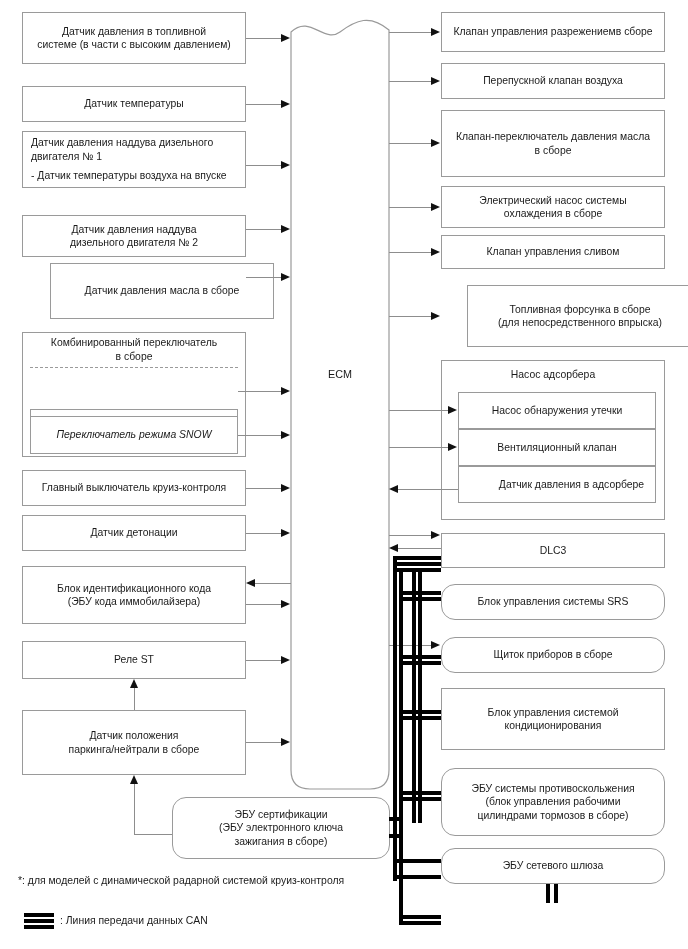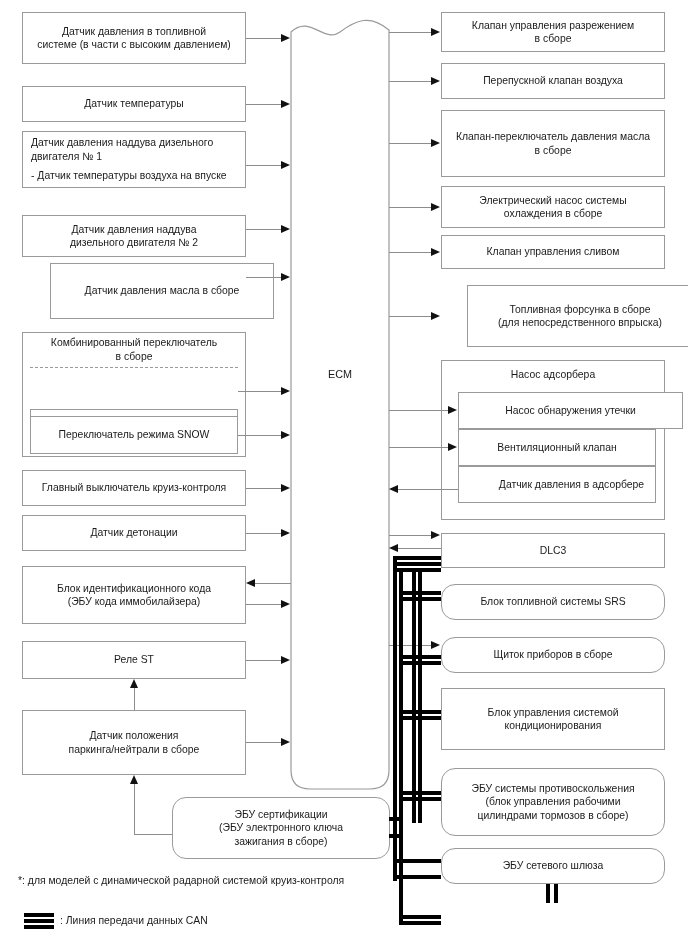--- a/index.html
+++ b/index.html
@@ -79,21 +79,21 @@
 
   <div class="grp" style="left:22px;top:332px;width:224px;height:125px;"></div>
   <div class="grp-title" style="left:22px;top:336px;width:224px;">
     <div>Комбинированный переключатель</div>
     <div>в сборе</div>
   </div>
   <div class="dashed" style="left:30px;top:367px;width:208px;"></div>
   <div class="box inner" style="left:30px;top:372px;width:208px;height:38px;margin-top:37px;">
     <span>Выбор режима движения</span>
   </div>
-  <div class="box inner" style="left:30px;top:416px;width:208px;height:38px;">
+  <div class="box inner" style="left:30px;top:416px;width:208px;height:38px;font-style:italic;">
     <span>Переключатель режима SNOW</span>
   </div>
 
   <div class="box" style="left:22px;top:470px;width:224px;height:36px;">
     <span>Главный выключатель круиз-контроля</span>
   </div>
 
   <div class="box" style="left:22px;top:515px;width:224px;height:36px;">
     <span>Датчик детонации</span>
   </div>
@@ -111,21 +111,21 @@
     <span>Датчик положения</span>
     <span>паркинга/нейтрали в сборе</span>
   </div>
 
   <div class="box rounded" style="left:172px;top:797px;width:218px;height:62px;flex-direction:column;">
     <span>ЭБУ сертификации</span>
     <span>(ЭБУ электронного ключа</span>
     <span>зажигания в сборе)</span>
   </div>
 
-  <div class="box" style="left:441px;top:12px;width:224px;height:40px;flex-direction:column;">
+  <div class="box" style="left:441px;top:12px;width:224px;height:40px;flex-direction:row;">
     <span>Клапан управления разрежением</span>
     <span>в сборе</span>
   </div>
 
   <div class="box" style="left:441px;top:63px;width:224px;height:36px;">
     <span>Перепускной клапан воздуха</span>
   </div>
 
   <div class="box" style="left:441px;top:110px;width:224px;height:67px;flex-direction:column;">
     <span>Клапан-переключатель давления масла</span>
@@ -143,36 +143,36 @@
 
   <div class="box" style="left:467px;top:285px;width:226px;height:62px;flex-direction:column;">
     <span>Топливная форсунка в сборе</span>
     <span>(для непосредственного впрыска)</span>
   </div>
 
   <div class="grp" style="left:441px;top:360px;width:224px;height:160px;"></div>
   <div class="grp-title" style="left:441px;top:368px;width:224px;">
     <span>Насос адсорбера</span>
   </div>
-  <div class="box inner" style="left:458px;top:392px;width:225px;height:37px;">
+  <div class="box inner" style="left:458px;top:392px;width:198px;height:37px;">
     <span>Насос обнаружения утечки</span>
   </div>
   <div class="box inner" style="left:458px;top:429px;width:198px;height:37px;">
     <span>Вентиляционный клапан</span>
   </div>
   <div class="box inner" style="left:458px;top:466px;width:198px;height:37px;padding-left:35px;">
     <span>Датчик давления в адсорбере</span>
   </div>
 
   <div class="box" style="left:441px;top:533px;width:224px;height:35px;text-align:center;">
     <span>DLC3</span>
   </div>
 
   <div class="box rounded" style="left:441px;top:584px;width:224px;height:36px;">
-    <span>Блок топливной системы SRS</span>
+    <span>Блок управления системы SRS</span>
   </div>
 
   <div class="box rounded" style="left:441px;top:637px;width:224px;height:36px;border-radius:14px;">
     <span>Щиток приборов в сборе</span>
   </div>
 
   <div class="box" style="left:441px;top:688px;width:224px;height:62px;flex-direction:column;">
     <span>Блок управления системой</span>
     <span>кондиционирования</span>
   </div>

